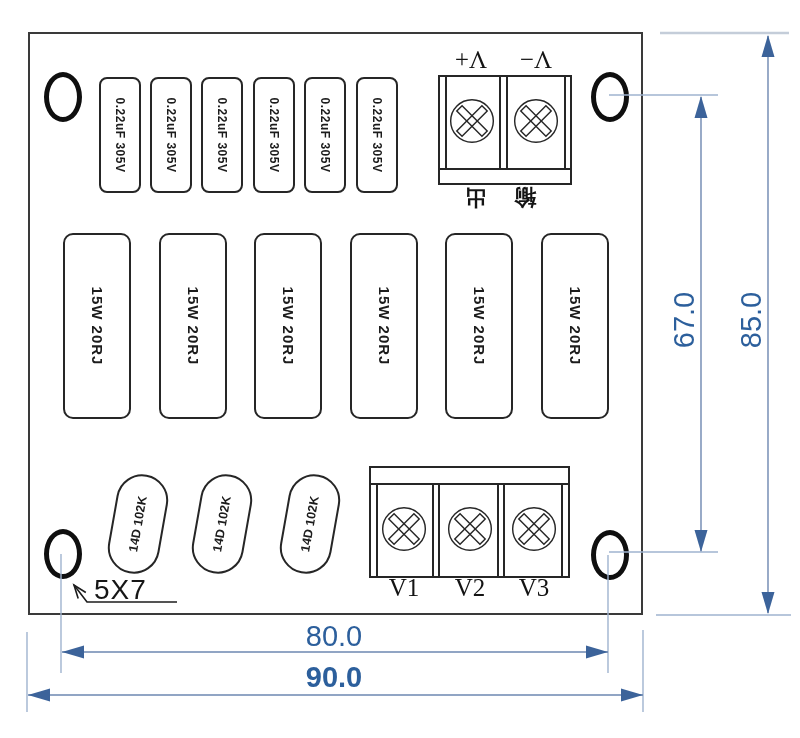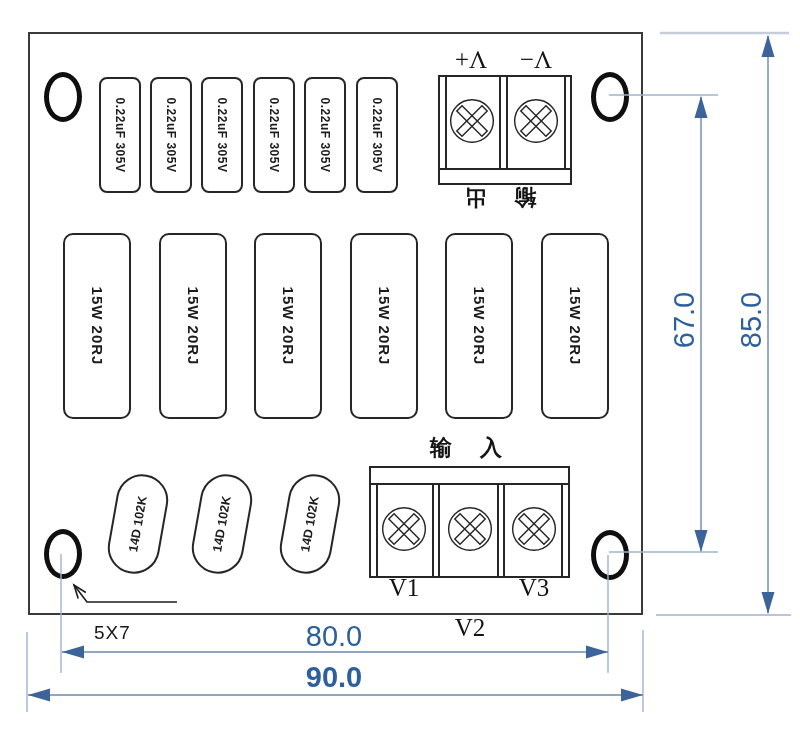--- a/index.html
+++ b/index.html
@@ -40,22 +40,22 @@
   .screw{position:absolute;}
 
   
   .serif-label{position:absolute;transform:translate(-50%,-50%);
        font-family:"Liberation Serif",serif;font-size:25px;color:#141414;white-space:nowrap;}
   .serif-label.flip{transform:translate(-50%,-50%) rotate(180deg);}
   .cjk-label{position:absolute;transform:translate(-50%,-50%);font-size:22px;font-weight:600;
        color:#141414;letter-spacing:11px;white-space:nowrap;text-indent:11px;
        font-family:"Liberation Sans",sans-serif;}
   .cjk-label.flip{transform:translate(-50%,-50%) rotate(180deg);}
-  .note-5x7{position:absolute;left:94px;top:574px;font-size:19px;color:#161616;
-       letter-spacing:1px;font-family:"Liberation Sans",sans-serif;margin-top:48px;}
+  .note-5x7{position:absolute;left:94px;top:574px;font-size:28px;color:#161616;
+       letter-spacing:1px;font-family:"Liberation Sans",sans-serif;}
 
   
   .dim-text{position:absolute;transform:translate(-50%,-50%);font-size:29px;
        color:#2c5f9c;white-space:nowrap;}
   .dim-text.vert{transform:translate(-50%,-50%) rotate(-90deg);}
 
   .overlay{position:absolute;left:0;top:0;width:800px;height:738px;pointer-events:none;}
 </style>
 </head>
 <body>
@@ -157,23 +157,22 @@
         <circle r="24" fill="none" stroke="#262626" stroke-width="1.6"></circle>
         <rect x="-20" y="-4.2" width="40" height="8.4" fill="none" stroke="#262626" stroke-width="1.6" transform="rotate(45)"></rect>
         <rect x="-20" y="-4.2" width="40" height="8.4" fill="none" stroke="#262626" stroke-width="1.6" transform="rotate(-45)"></rect>
       </svg>
     </div>
   </div>
 
   <span class="serif-label flip" style="left:471px;top:59px;">V+</span>
   <span class="serif-label flip" style="left:536px;top:59px;">V−</span>
   <span class="cjk-label flip" style="left:500px;top:197px;">输 出</span>
-  <span class="cjk-label" style="left:466px;top:448px;">输 入</span>
   <span class="serif-label" style="left:404px;top:588px;font-family:Liberation Serif, serif;">V1</span>
-  <span class="serif-label" style="left:470px;top:588px;margin-top:40px;">V2</span>
+  <span class="serif-label" style="left:470px;top:588px;">V2</span>
   <span class="serif-label" style="left:534px;top:588px;">V3</span>
 
   <span class="note-5x7">5X7</span>
 
   <svg class="overlay">
 
     <g stroke="#9fb3cf" stroke-width="1.4">
       <line x1="609" y1="95" x2="718" y2="95"></line>
       <line x1="609" y1="552" x2="718" y2="552"></line>
       <line x1="656" y1="615" x2="791" y2="615"></line>

